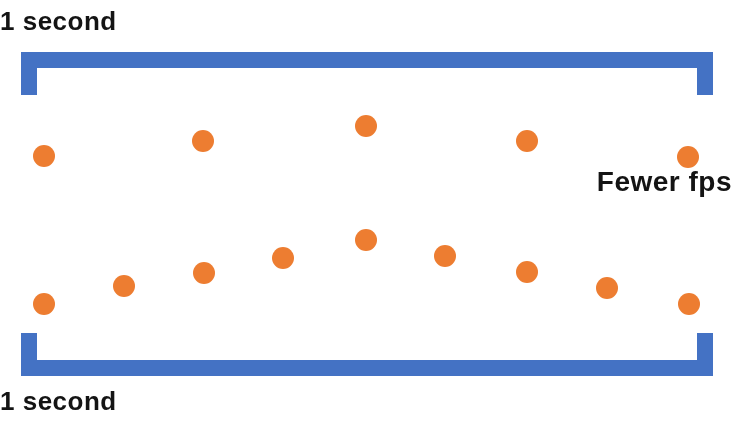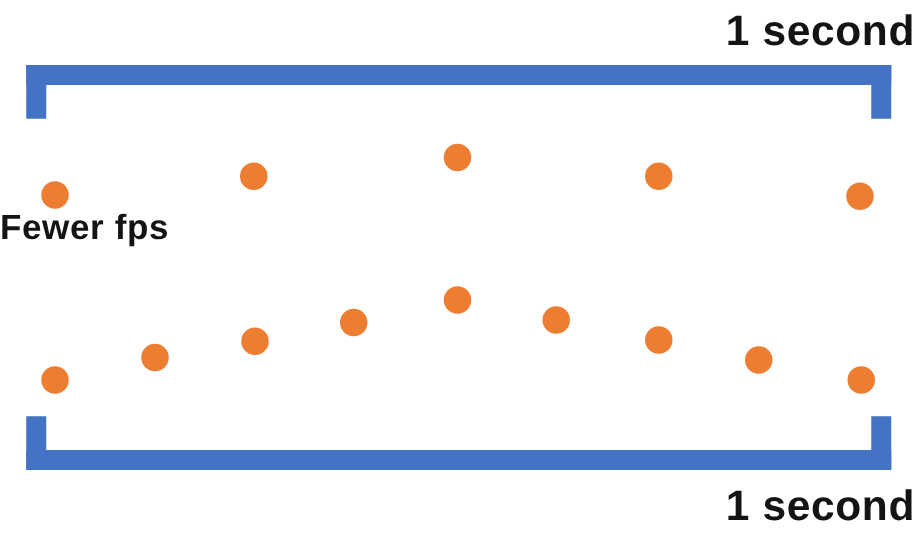--- a/index.html
+++ b/index.html
@@ -12,22 +12,22 @@
     width: 732px;
     height: 432px;
     background: #ffffff;
     overflow: hidden;
     font-family: "Liberation Sans", sans-serif;
   }
   .duration-label {
     position: absolute;
     left: 0;
     right: 0;
-    text-align: right;
-    font-size: 34px;
+    text-align: left;
+    font-size: 26px;
     font-weight: 700;
     color: var(--text-color, #141414);
     letter-spacing: 0.5px;
     line-height: 1;
   }
   #top-duration-label { top: 8px; }
   #bottom-duration-label { top: 388px; }
   .bracket {
     position: absolute;
     left: 21px;
@@ -52,21 +52,21 @@
     position: absolute;
     width: 22px;
     height: 22px;
     border-radius: 50%;
     background: var(--dot-orange, #ED7D31);
   }
   .row-label {
     position: absolute;
     left: 0;
     right: 0;
-    text-align: left;
+    text-align: right;
     font-size: 28px;
     font-weight: 700;
     color: var(--text-color, #141414);
     letter-spacing: 0.5px;
     line-height: 1;
   }
   #fewer-fps-label { top: 168px; }
   #more-fps-label { top: 291px; }
 </style>
 </head>

